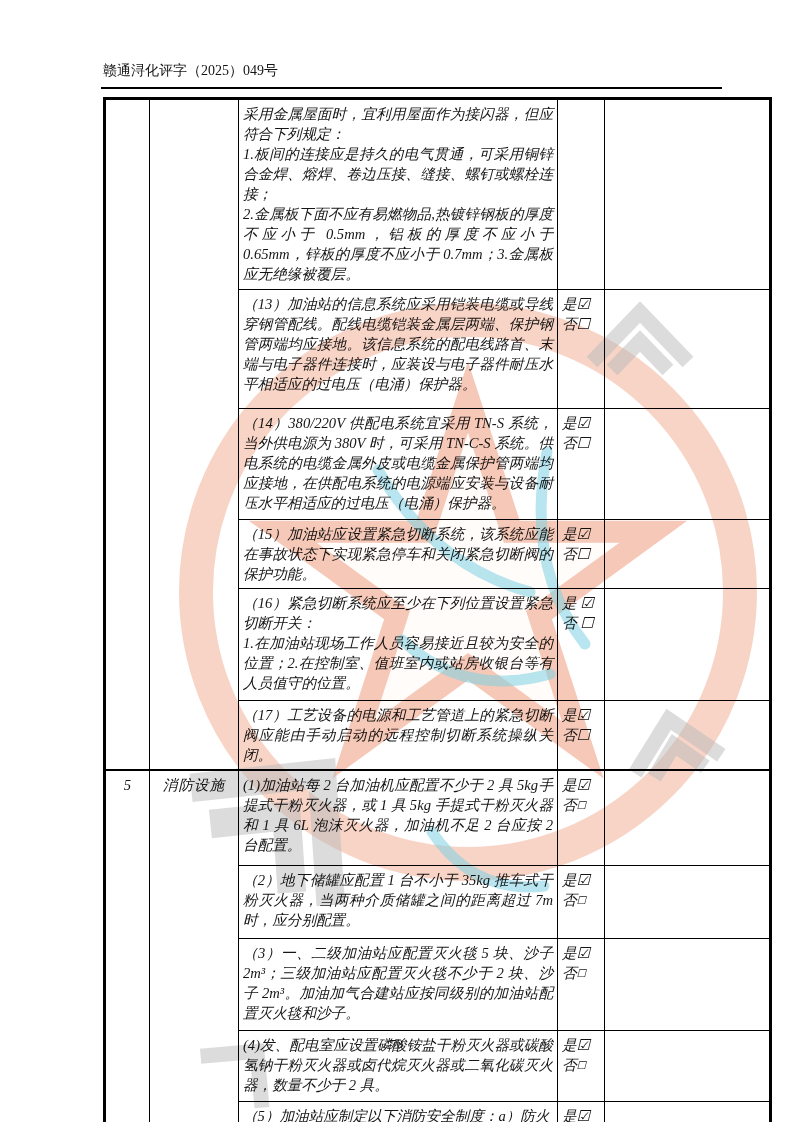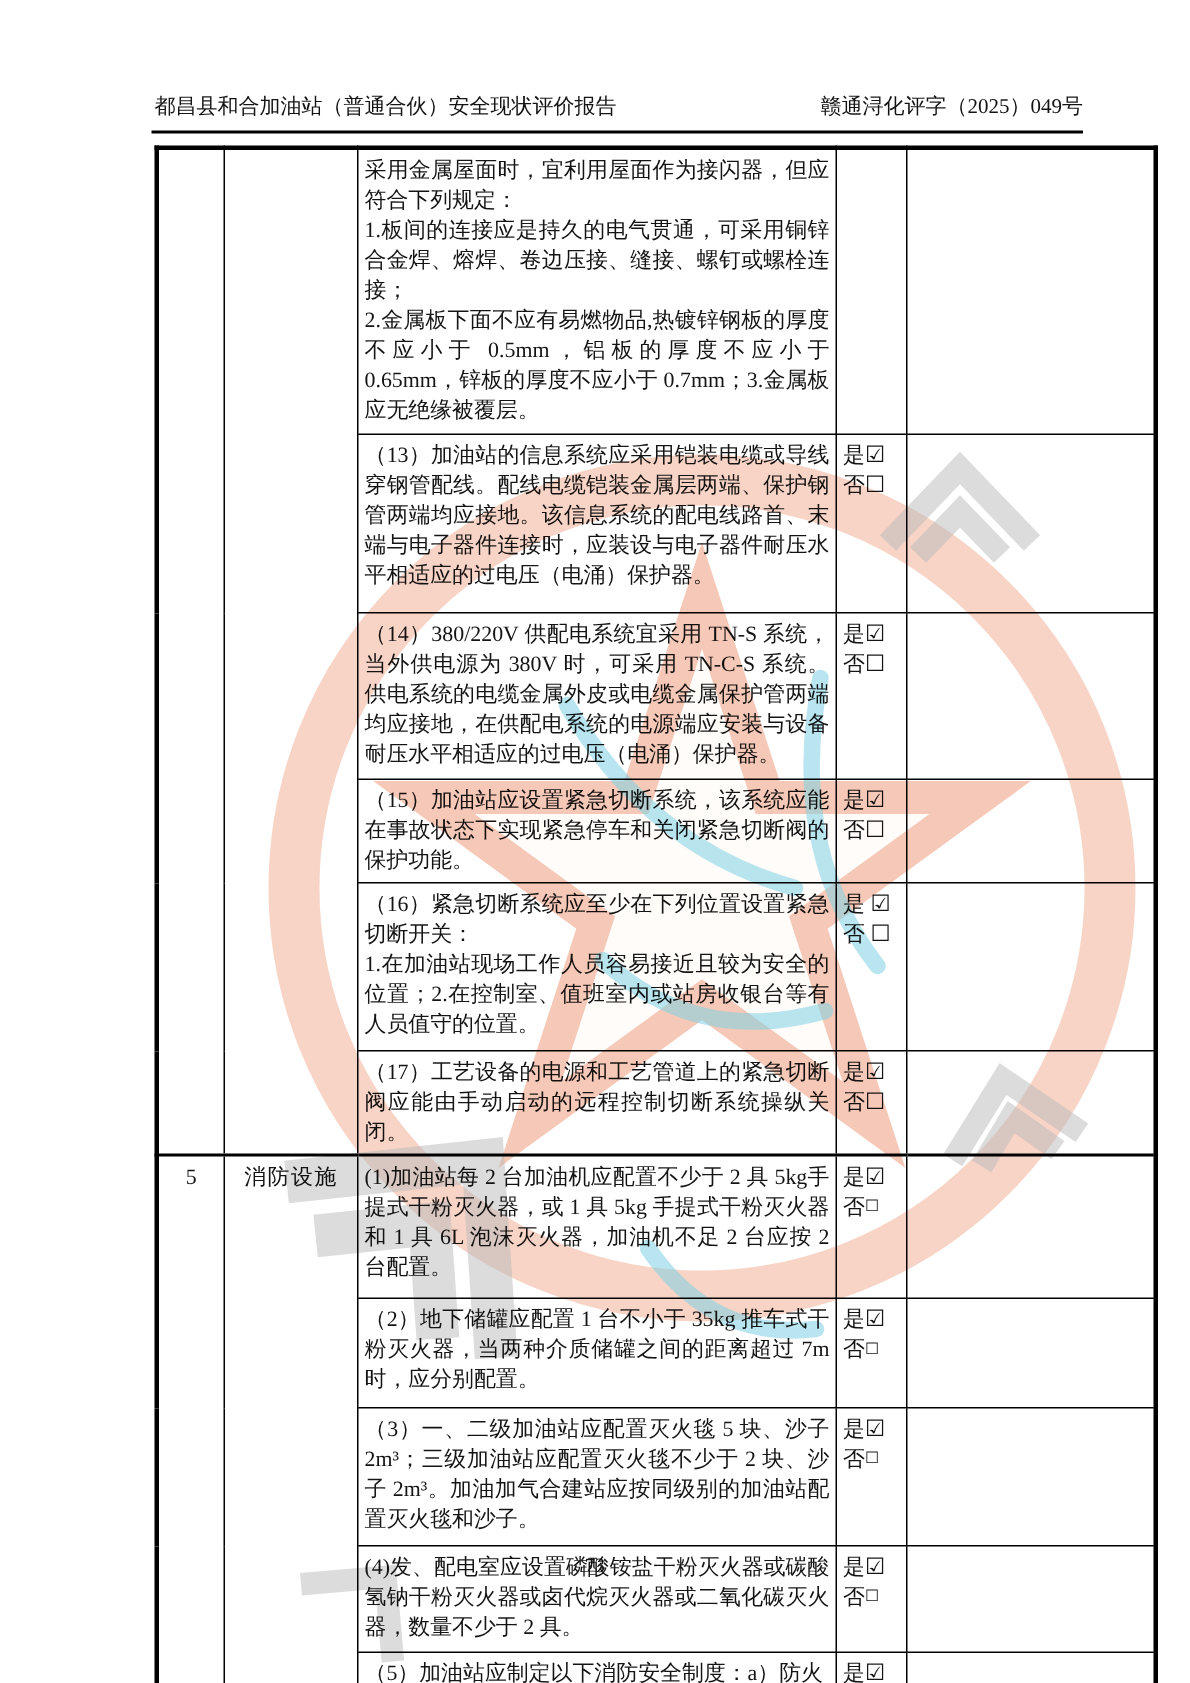--- a/index.html
+++ b/index.html
@@ -11,21 +11,21 @@
   
   .hdr{position:absolute;top:62px;left:103px;width:619px;display:flex;
        justify-content:space-between;align-items:flex-end;font-size:14px;}
   .hdr-rule{position:absolute;top:87px;left:101px;width:621px;height:2px;background:#000;}
 
   
   #tbl-wrap{position:absolute;top:97px;left:103px;}
   table.eval{border-collapse:collapse;table-layout:fixed;width:619px;
              border:3px solid #000;}
   table.eval td{border:1px solid #000;vertical-align:top;overflow:hidden;
-                font-size:14.6px;line-height:20px;padding:4px;}
+                font-size:14.6px;line-height:20px;padding:4px;font-style:italic;}
   td.c-num{width:35px;text-align:center;vertical-align:middle;font-size:15px;}
   td.c-cat{width:80px;text-align:center;vertical-align:middle;font-size:15px;
            letter-spacing:1px;}
   td.c-txt{width:310px;text-align:justify;padding:1px 5px 0 7px;
            white-space:pre-line;}
   td.c-chk{width:38px;vertical-align:middle;padding-left:3px;font-size:14.5px;
            line-height:26px;white-space:nowrap;}
   td.c-rem{width:156px;}
   tr.group-start td{border-top:2px solid #000;}
   .box{font-size:15px;}
@@ -45,21 +45,20 @@
         stroke-linecap:round;}
   .chev{fill:none;stroke:var(--gray,#b9b9b9);stroke-width:15;opacity:.50;
         stroke-linejoin:miter;}
 </style>
 </head>
 <body>
 
 <div id="page">
 
   <div class="hdr">
-    <span>都昌县和合加油站（普通合伙）安全现状评价报告</span>
     <span>赣通浔化评字（2025）049号</span>
   </div>
   <div class="hdr-rule"></div>
 
   <div id="tbl-wrap">
     <table class="eval">
       <tbody id="tbody">
           <tr>
             <td class="c-num" rowspan="6"></td>
             <td class="c-cat" rowspan="6"></td>

